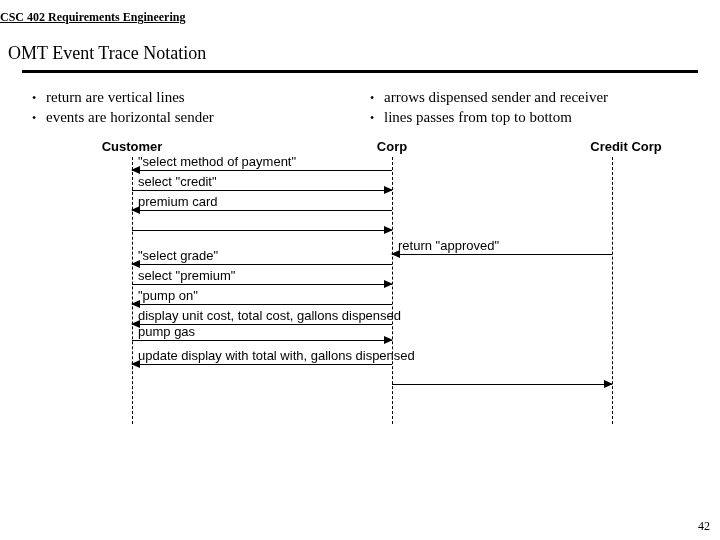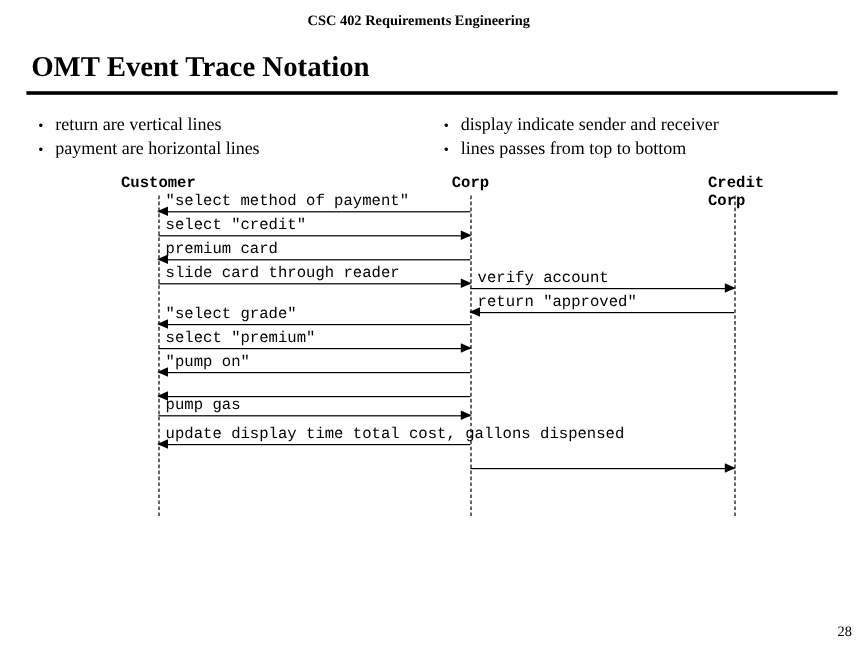--- a/index.html
+++ b/index.html
@@ -7,29 +7,30 @@
     padding: 0;
     font-family: "Times New Roman", serif;
     background: #fff;
     color: #000;
     width: 720px;
     height: 540px;
     position: relative;
     overflow: hidden;
   }
   .header-right {
-    text-align: center;
+    text-align: left;
     font-size: 12px;
     font-weight: bold;
     padding: 10px 22px 0 0;
+    text-decoration: underline;
   }
   .title {
-    font-size: 24px;
-    font-weight: bold;
-    padding: 18px 0 6px 26px;
+    font-size: 18px;
+    font-weight: normal;
+    padding: 18px 0 6px 8px;
   }
   .title-rule {
     border-top: 3px solid #000;
     margin: 0 22px 16px 22px;
   }
   .bullets-row {
     display: flex;
     padding: 0 22px 10px 22px;
     font-size: 15px;
   }
@@ -45,21 +46,21 @@
     width: 24px;
     flex-shrink: 0;
     text-align: center;
     font-size: 12px;
     line-height: 18px;
   }
   .diagram {
     position: relative;
     margin: 0 22px;
     height: 285px;
-    font-family: Liberation Mono, monospace;
+    font-family: Liberation Sans, sans-serif;
     font-size: 13px;
   }
   .obj-label {
     position: absolute;
     top: 0;
     font-weight: bold;
     transform: translateX(-50%);
   }
   .vline {
     position: absolute;
@@ -113,27 +114,27 @@
 <div class="title-rule"></div>
 
 <div class="bullets-row">
   <div class="bullets-col">
     <div class="bullet-item">
       <span class="bullet-dot">•</span>
       <span>return are vertical lines</span>
     </div>
     <div class="bullet-item">
       <span class="bullet-dot">•</span>
-      <span>payment are horizontal lines</span>
+      <span>events are horizontal sender</span>
     </div>
   </div>
   <div class="bullets-col">
     <div class="bullet-item">
       <span class="bullet-dot">•</span>
-      <span>display indicate sender and receiver</span>
+      <span>arrows dispensed sender and receiver</span>
     </div>
     <div class="bullet-item">
       <span class="bullet-dot">•</span>
       <span>lines passes from top to bottom</span>
     </div>
   </div>
 </div>
 
 <div class="diagram">
 
@@ -154,26 +155,20 @@
     <span class="lbl">select "credit"</span>
     <div class="line"></div>
       <div class="arrow-r"></div>
   </div>
   <div class="msg" style="left:110px; width:260px; top:56px">
     <span class="lbl">premium card</span>
     <div class="line"></div>
       <div class="arrow-l"></div>
   </div>
   <div class="msg" style="left:110px; width:260px; top:76px">
-    <span class="lbl">slide card through reader</span>
-    <div class="line"></div>
-      <div class="arrow-r"></div>
-  </div>
-  <div class="msg" style="left:370px; width:220px; top:80px">
-    <span class="lbl">verify account</span>
     <div class="line"></div>
       <div class="arrow-r"></div>
   </div>
   <div class="msg" style="left:370px; width:220px; top:100px">
     <span class="lbl">return "approved"</span>
     <div class="line"></div>
       <div class="arrow-l"></div>
   </div>
   <div class="msg" style="left:110px; width:260px; top:110px">
     <span class="lbl">"select grade"</span>
@@ -184,33 +179,34 @@
     <span class="lbl">select "premium"</span>
     <div class="line"></div>
       <div class="arrow-r"></div>
   </div>
   <div class="msg" style="left:110px; width:260px; top:150px">
     <span class="lbl">"pump on"</span>
     <div class="line"></div>
       <div class="arrow-l"></div>
   </div>
   <div class="msg" style="left:110px; width:260px; top:170px">
+    <span class="lbl" style="white-space:nowrap">display unit cost, total cost, gallons dispensed</span>
     <div class="line"></div>
       <div class="arrow-l"></div>
   </div>
   <div class="msg" style="left:110px; width:260px; top:186px">
     <span class="lbl">pump gas</span>
     <div class="line"></div>
       <div class="arrow-r"></div>
   </div>
   <div class="msg" style="left:110px; width:260px; top:210px">
-    <span class="lbl" style="white-space:nowrap">update display time total cost, gallons dispensed</span>
+    <span class="lbl" style="white-space:nowrap">update display with total with, gallons dispensed</span>
     <div class="line"></div>
       <div class="arrow-l"></div>
   </div>
   <div class="msg" style="left:370px; width:220px; top:230px">
     <div class="line"></div>
       <div class="arrow-r"></div>
   </div>
 
 </div>
 
-<div class="page-num">28</div>
+<div class="page-num">42</div>
 
 </body></html>

